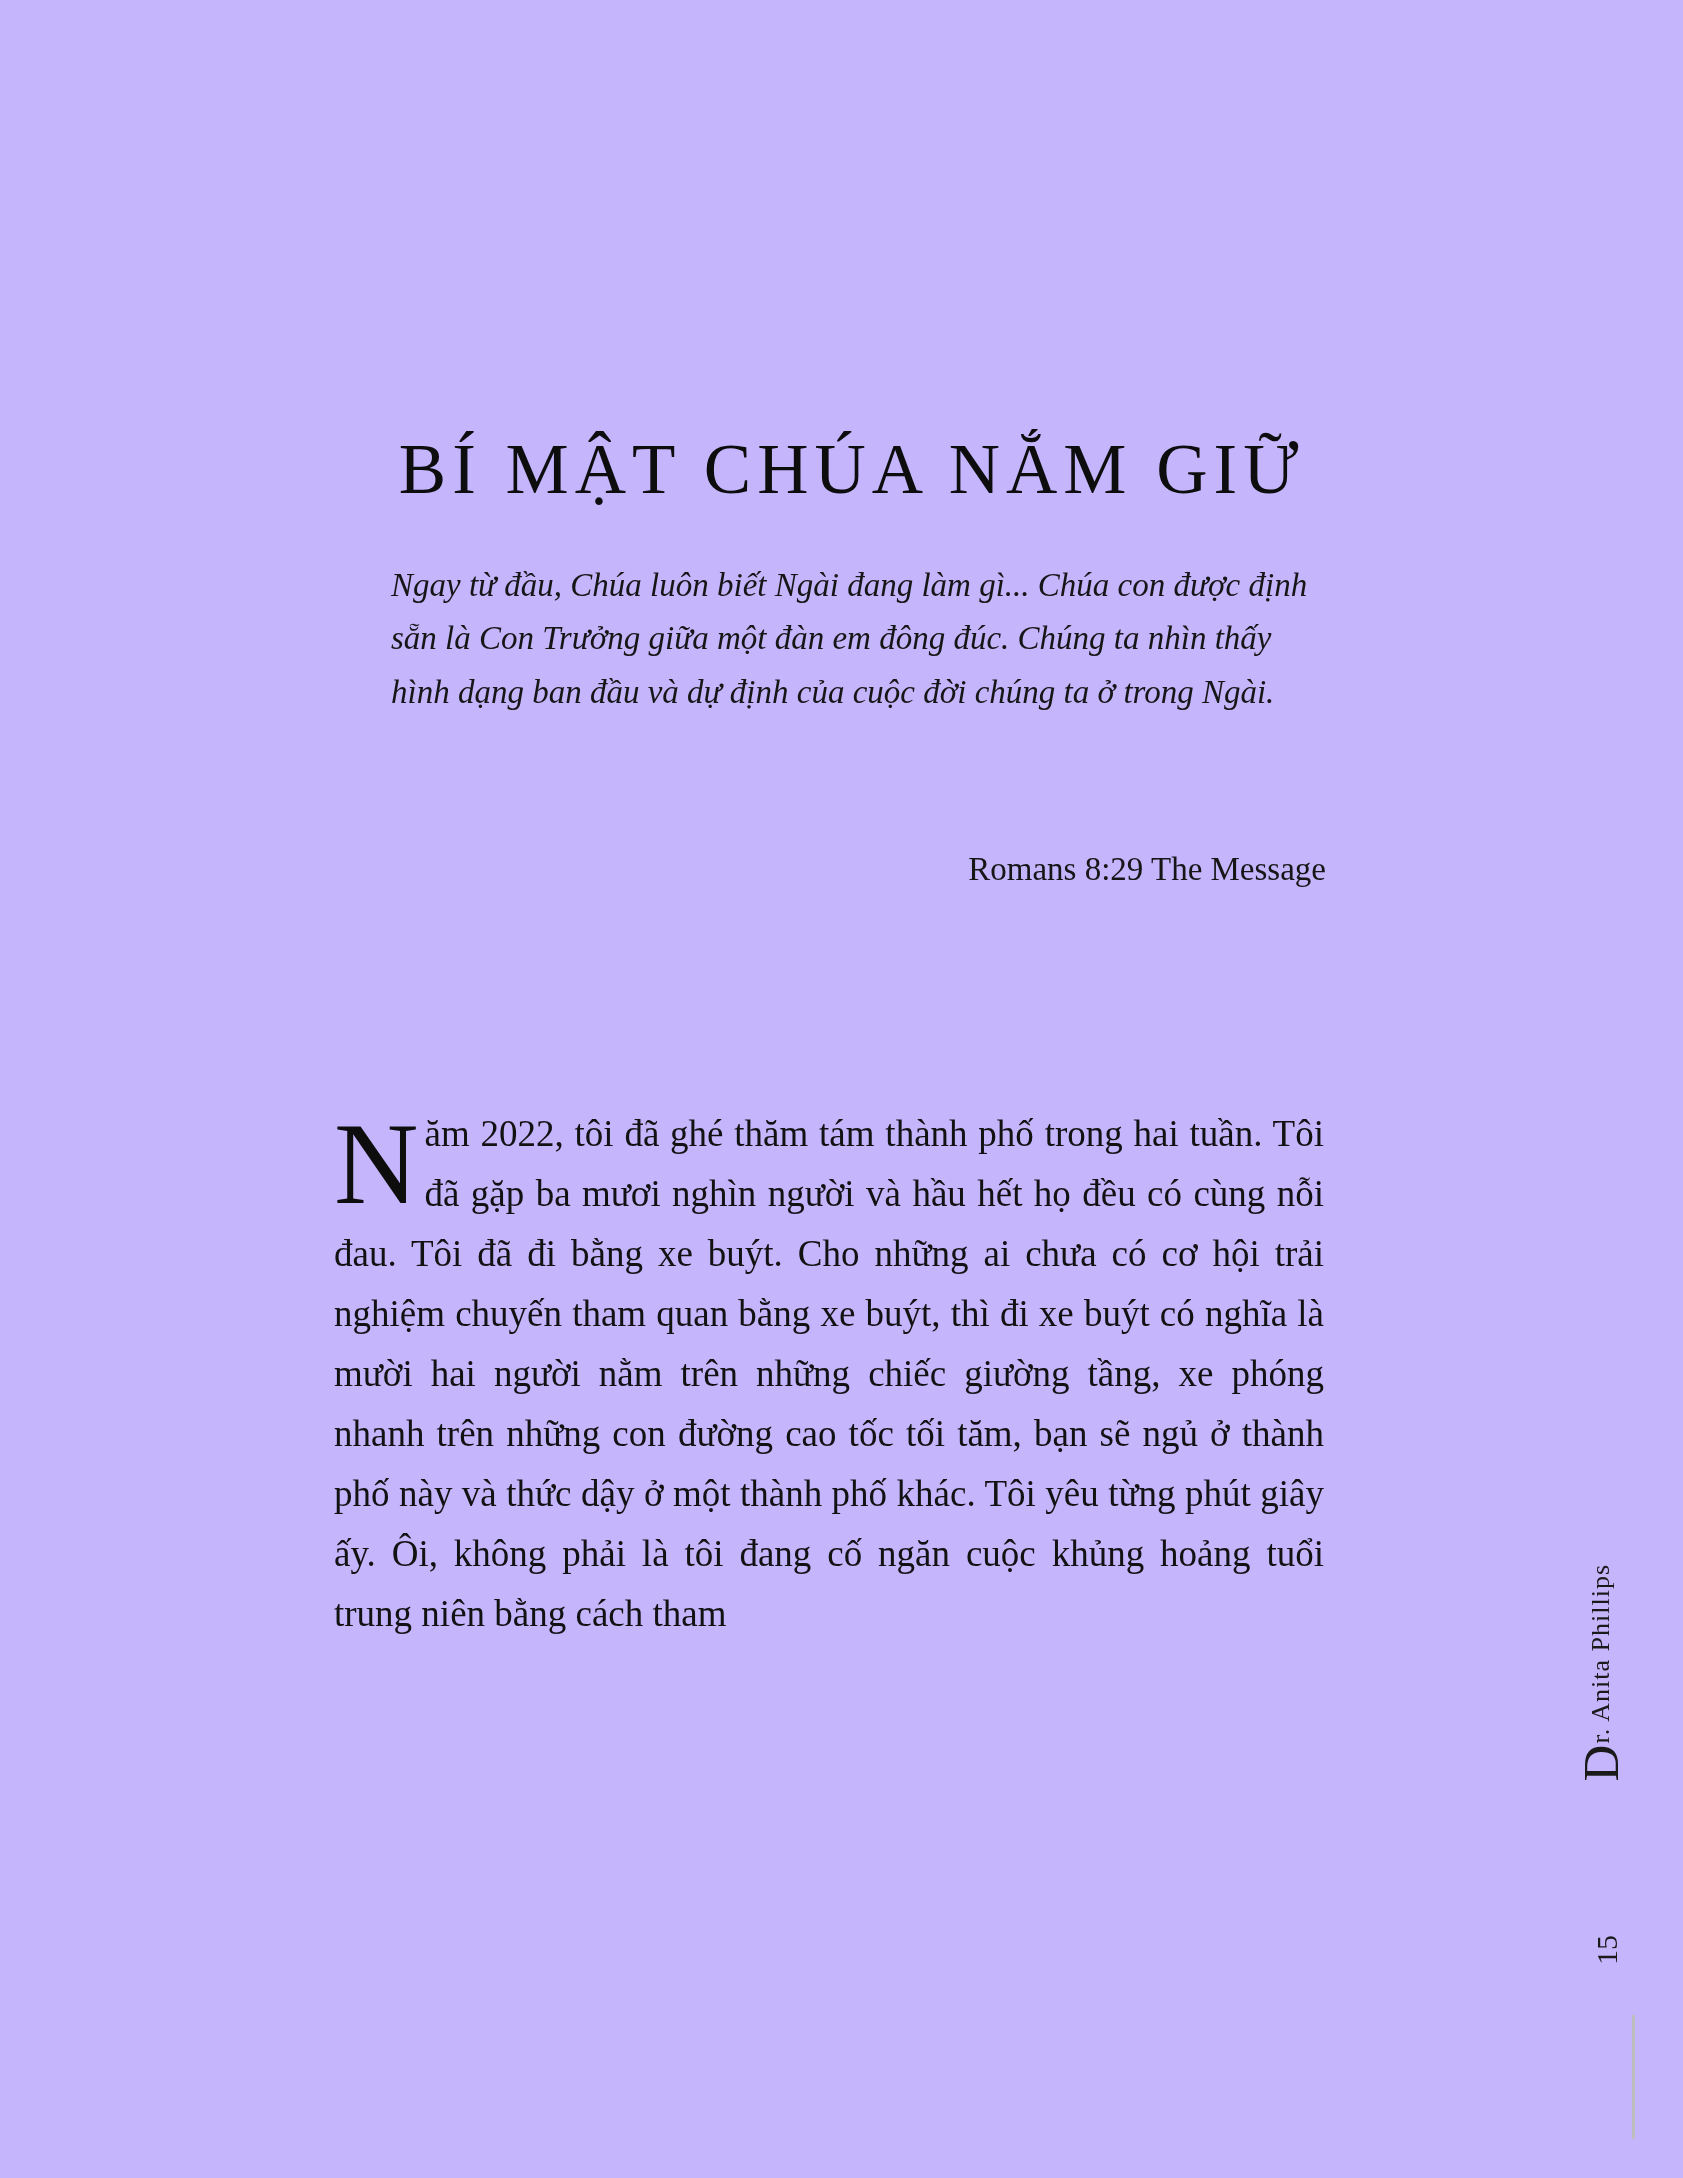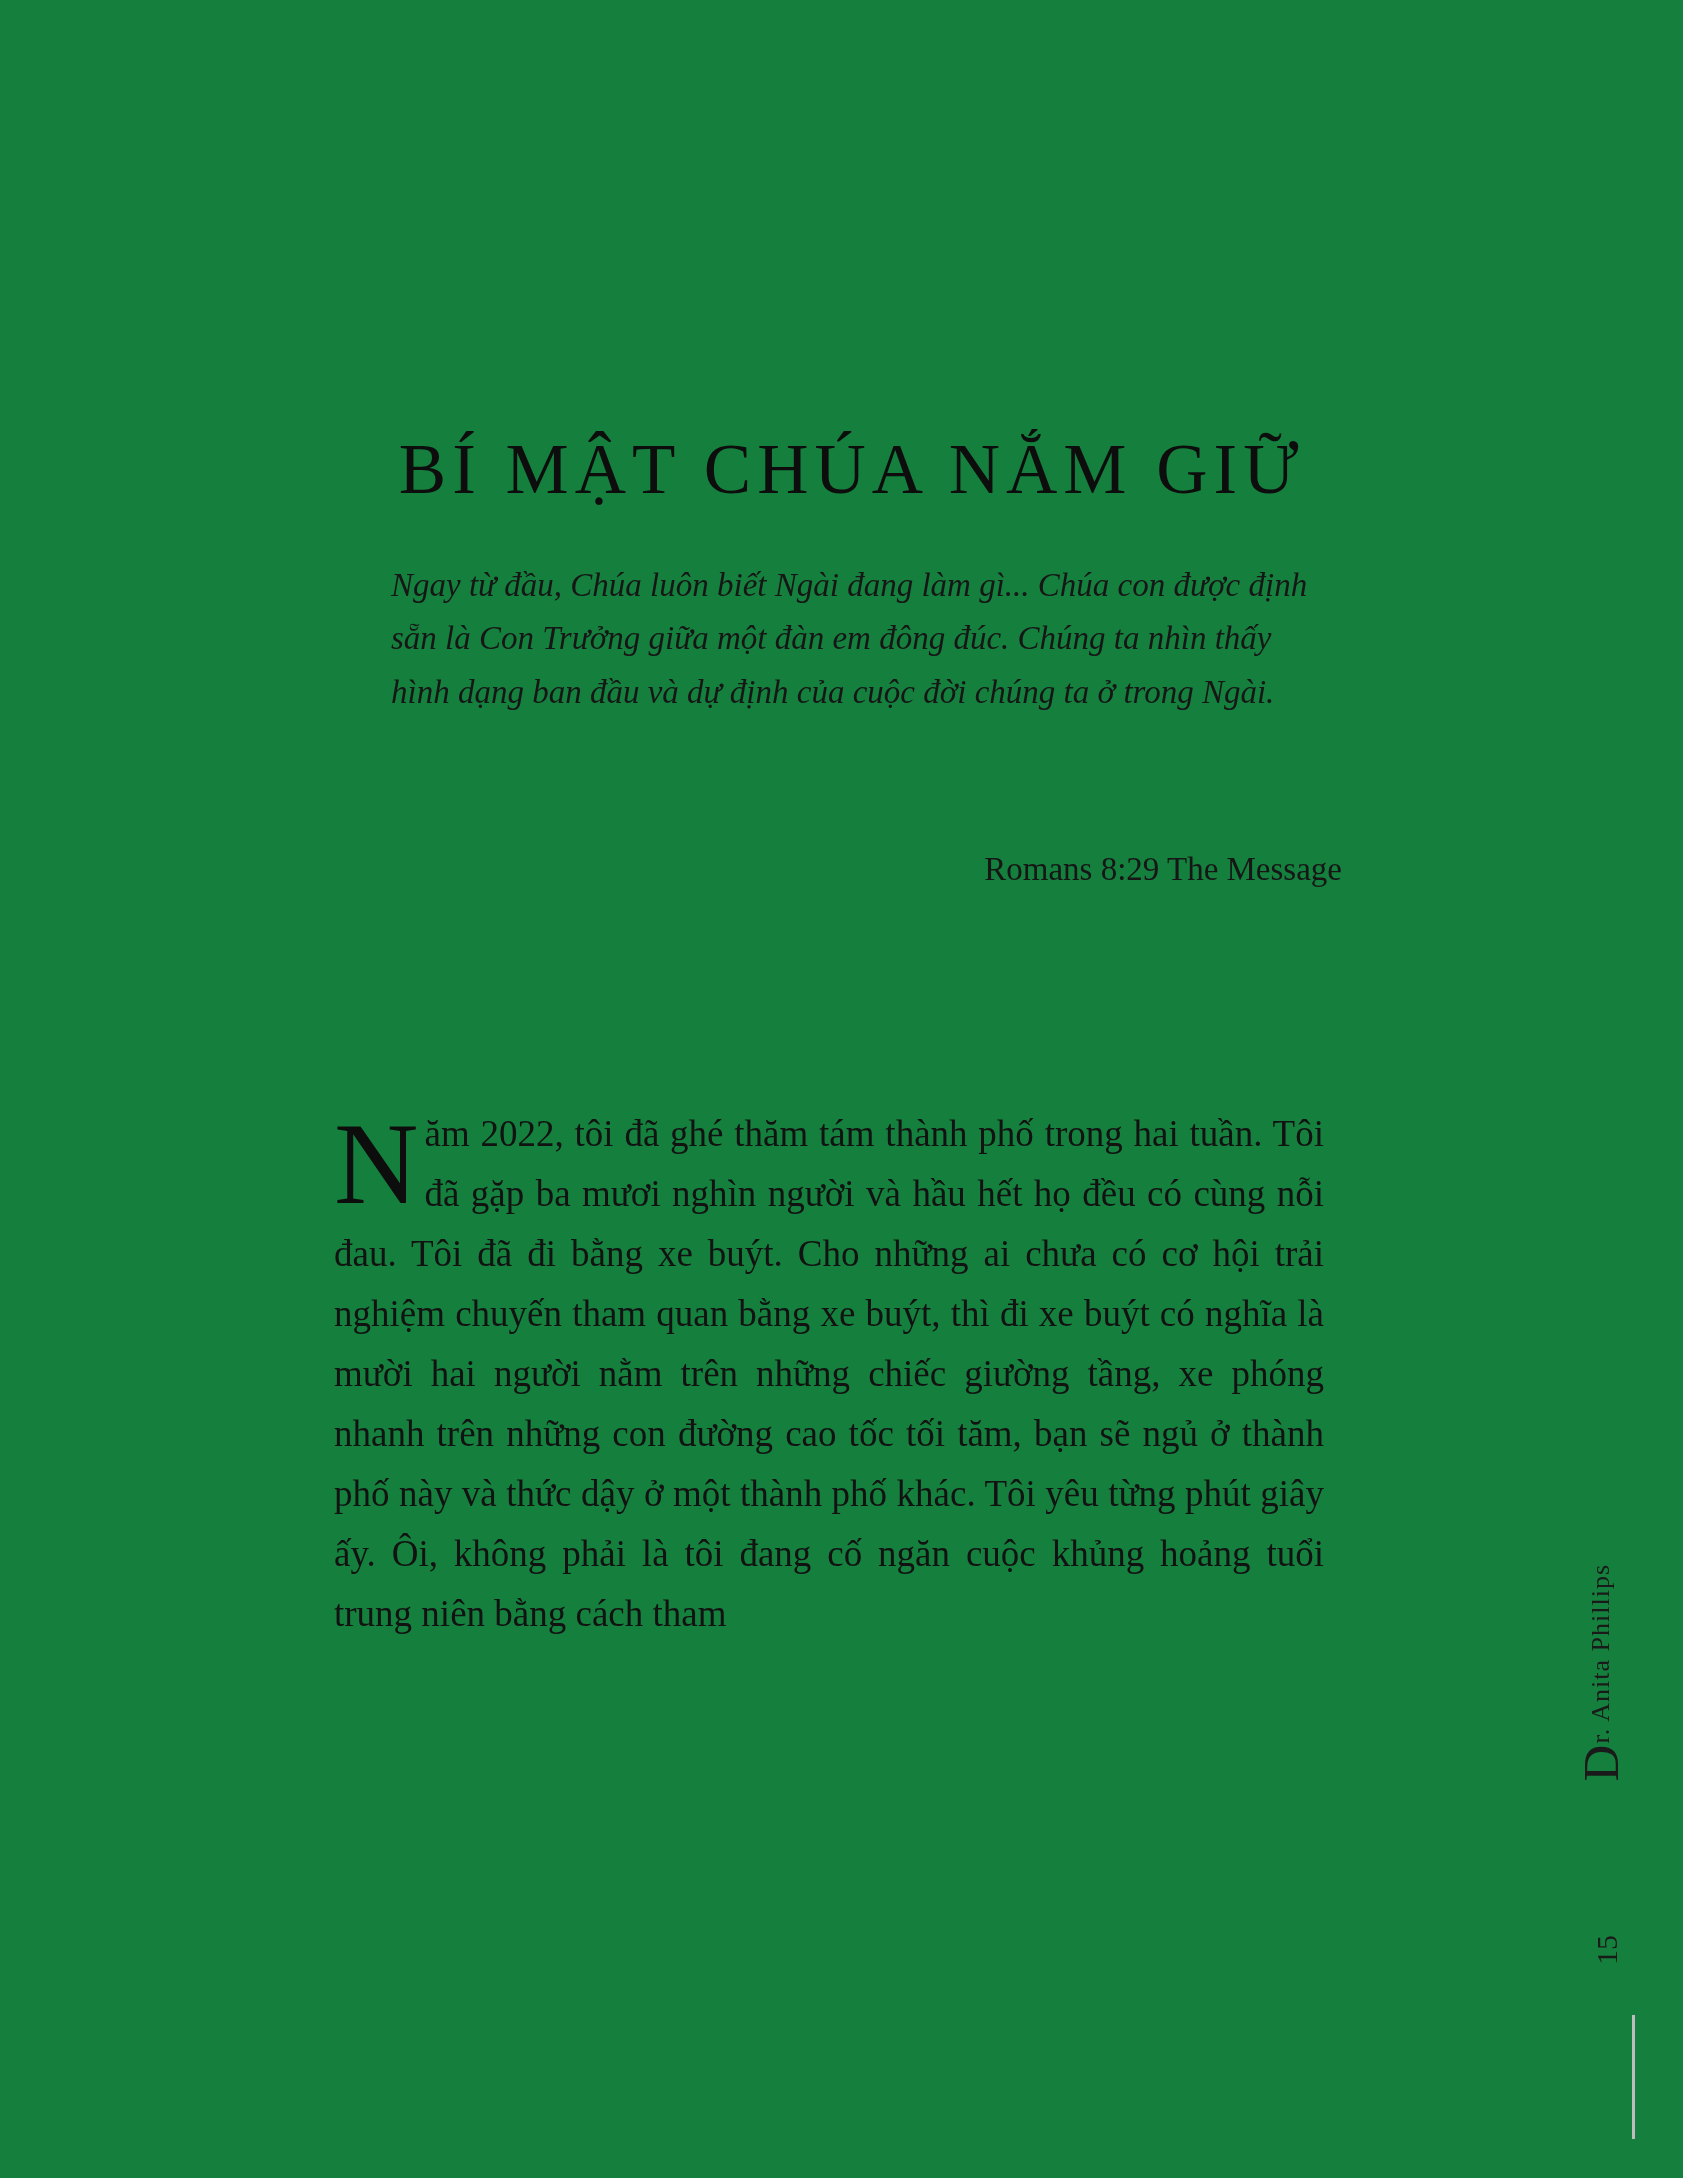--- a/index.html
+++ b/index.html
@@ -12,21 +12,21 @@
     height: 2178px;
     position: relative;
     font-family: "Liberation Serif", "DejaVu Serif", serif;
     color: #1a1a1a;
     overflow: hidden;
   }
 
   .page {
     position: absolute;
     inset: 0;
-    background: #15803d;
+    background: #c4b5fd;
   }
 
   
   .chapter-title {
     position: absolute;
     top: 381px;
     left: 327px;
     width: 1049px;
     text-align: center;
     font-family: "Liberation Serif", "DejaVu Serif", serif;
@@ -46,21 +46,21 @@
     text-align: left;
     font-style: italic;
     font-size: 33px;
     line-height: 1.62;
     color: #161616;
   }
 
   .epigraph-ref {
     position: absolute;
     top: 851px;
-    left: 411px;
+    left: 395px;
     width: 931px;
     text-align: right;
     font-size: 33px;
     color: #161616;
     font-style: normal;
   }
 
   
   .body-text {
     position: absolute;

